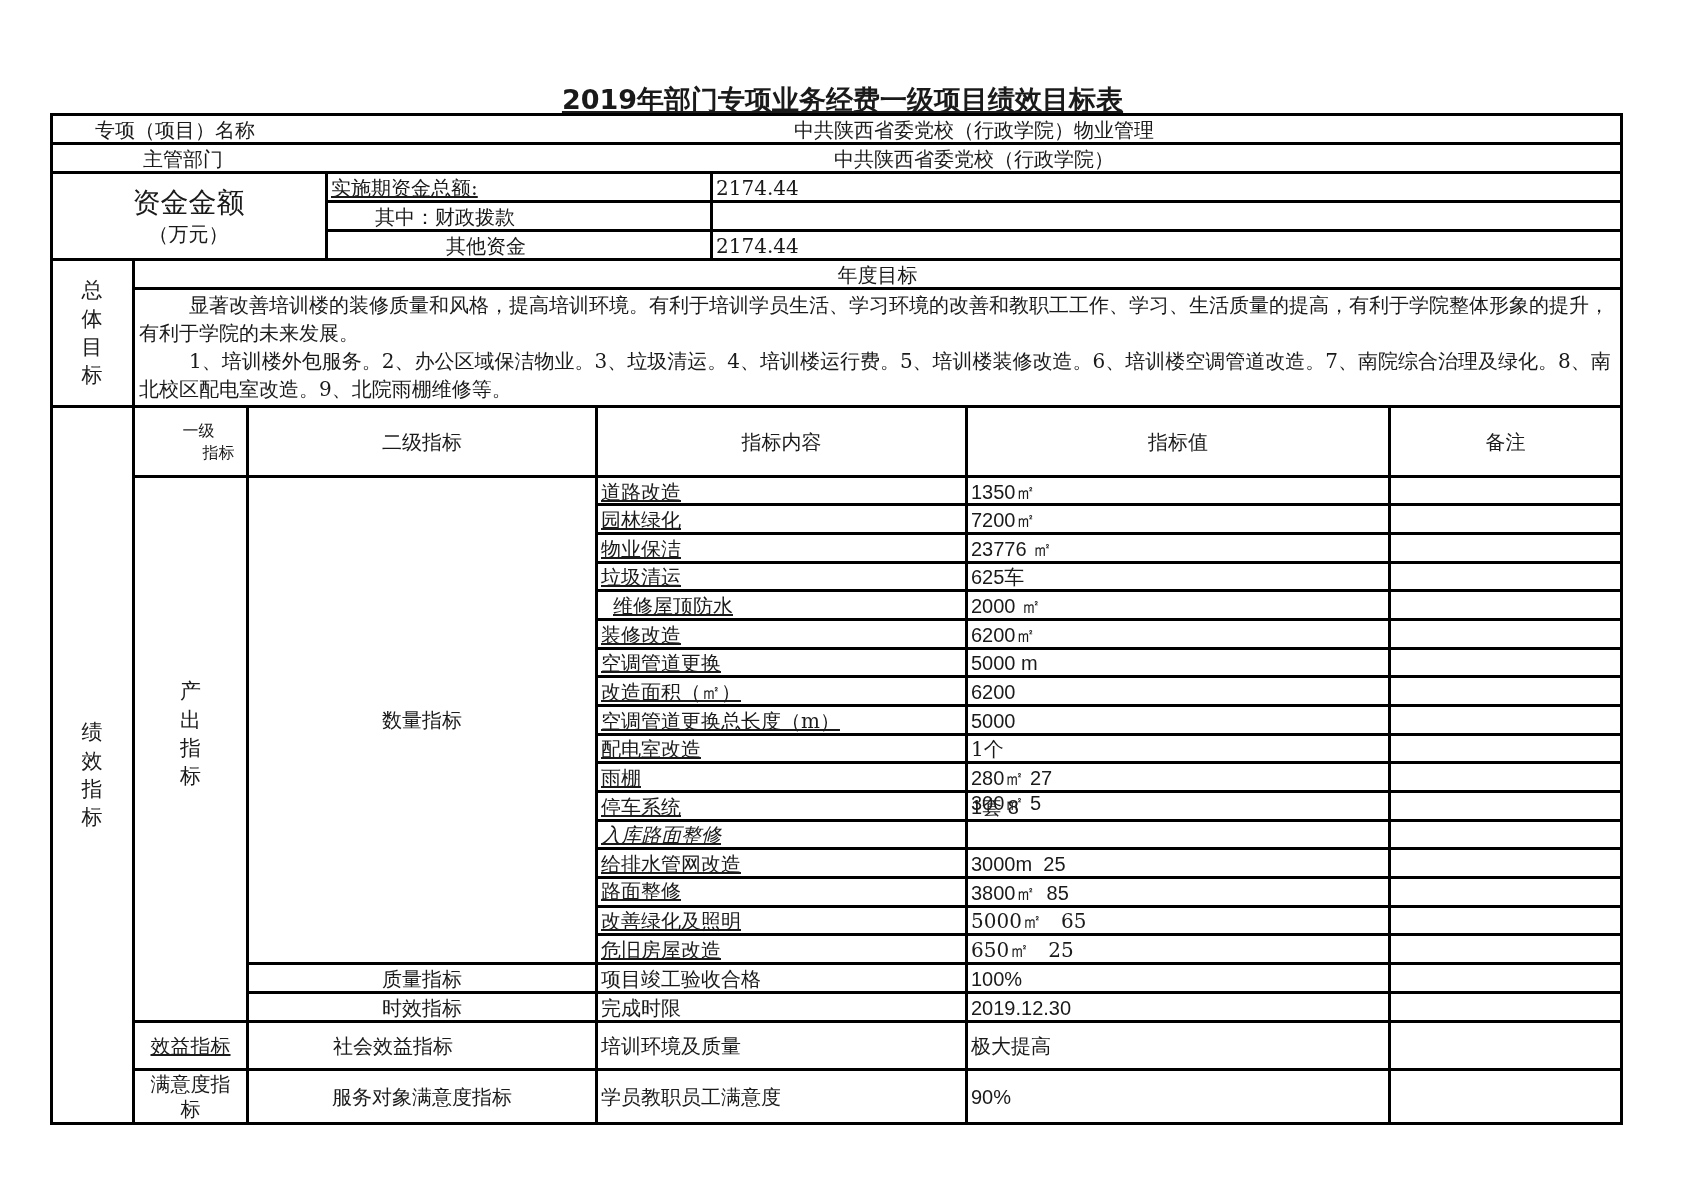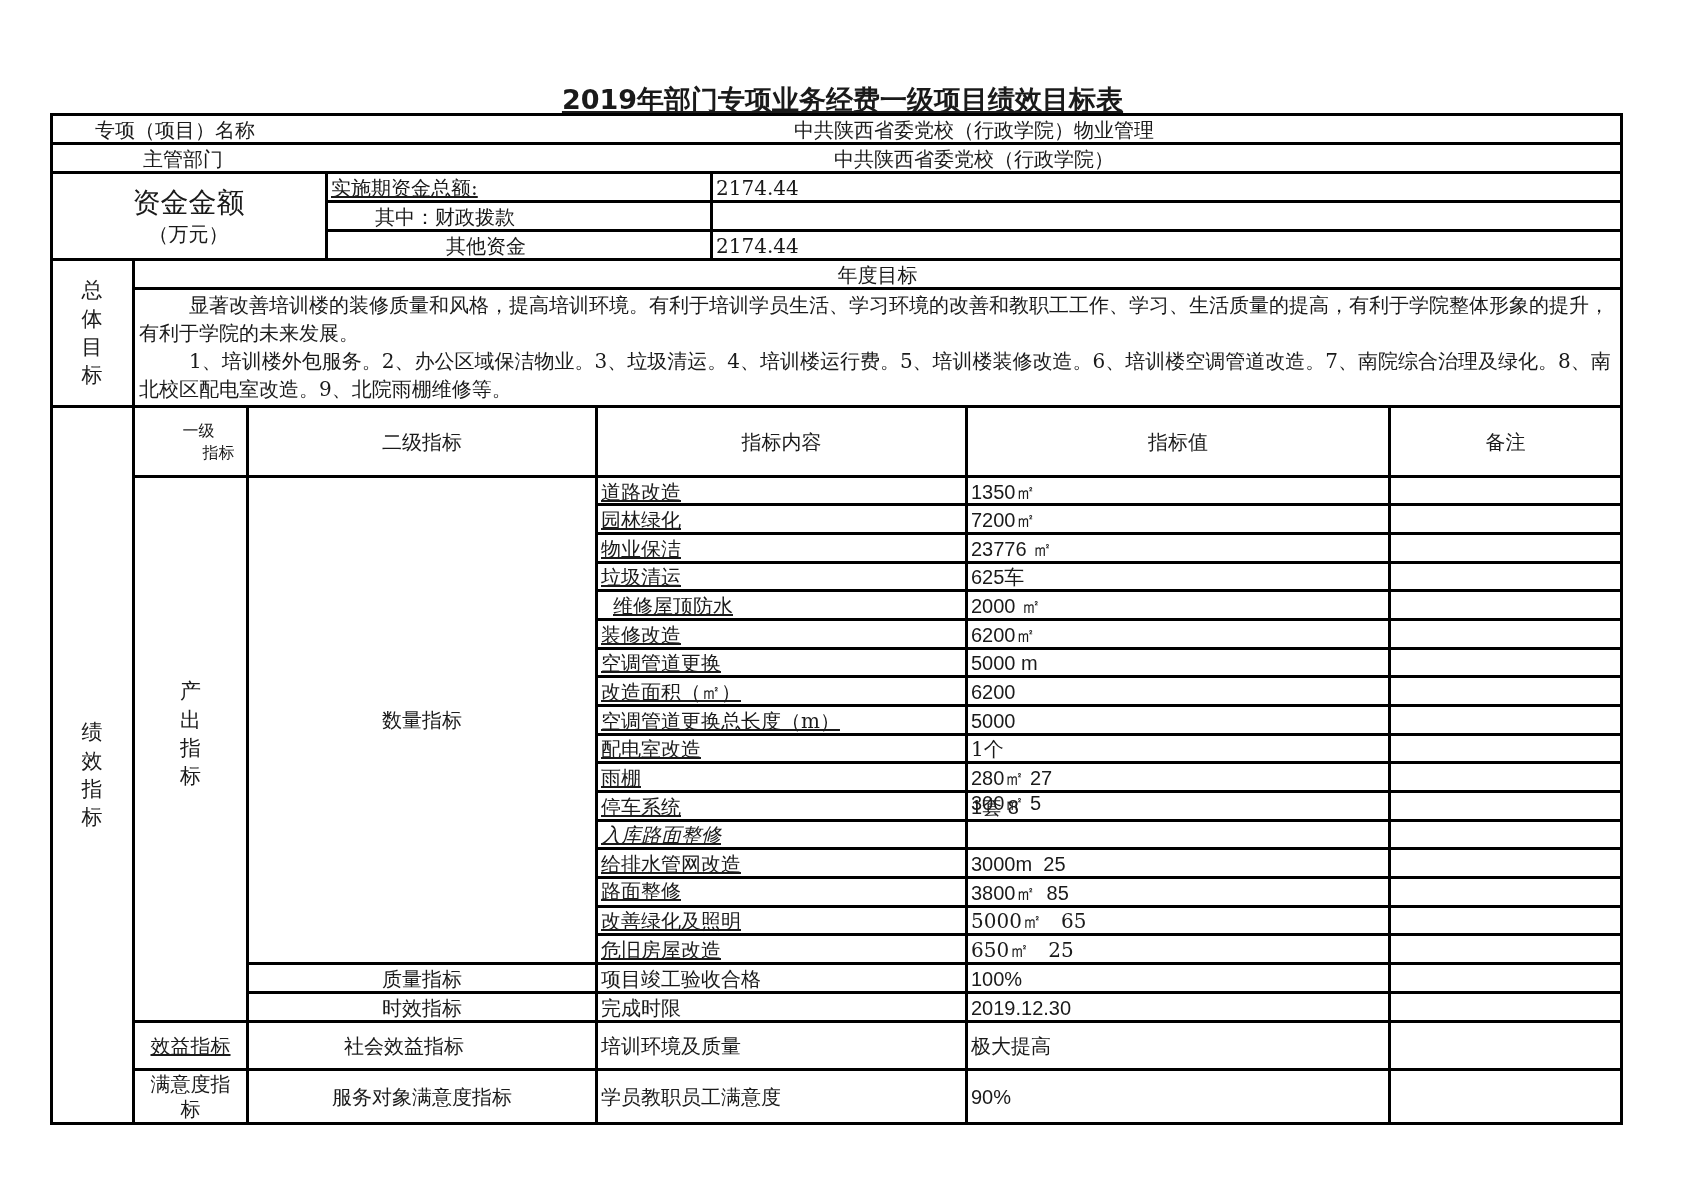--- a/index.html
+++ b/index.html
@@ -177,21 +177,21 @@
 
 <div class="cell c" style="left:249px;top:965px;width:346px;height:27px;">质量指标</div>
 <div class="cell l" style="left:596px;top:965px;width:369px;height:27px;">项目竣工验收合格</div>
 <div class="cell l sans" style="left:966px;top:965px;width:420px;height:27px;">100%</div>
 
 <div class="cell c" style="left:249px;top:994px;width:346px;height:27px;">时效指标</div>
 <div class="cell l" style="left:596px;top:994px;width:369px;height:27px;">完成时限</div>
 <div class="cell l sans" style="left:966px;top:994px;width:420px;height:27px;">2019.12.30</div>
 
 <div class="cell c" style="left:135px;top:1023px;width:111px;height:45px;text-decoration:underline;">效益指标</div>
-<div class="cell c" style="left:266px;top:1023px;width:276px;height:45px;">社会效益指标</div>
+<div class="cell c" style="left:255px;top:1023px;width:276px;height:45px;">社会效益指标</div>
 <div class="cell l" style="left:596px;top:1023px;width:369px;height:45px;">培训环境及质量</div>
 <div class="cell l" style="left:966px;top:1023px;width:420px;height:45px;">极大提高</div>
 
 <div class="cell c vert" style="left:135px;top:1071px;width:111px;height:51px;">
   <span style="font-size:20px;line-height:1.25;">满意度指</span>
   <span style="font-size:20px;line-height:1.25;">标</span>
 </div>
 <div class="cell c" style="left:249px;top:1071px;width:346px;height:51px;">服务对象满意度指标</div>
 <div class="cell l" style="left:596px;top:1071px;width:369px;height:51px;">学员教职员工满意度</div>
 <div class="cell l sans" style="left:966px;top:1071px;width:420px;height:51px;">90%</div>

